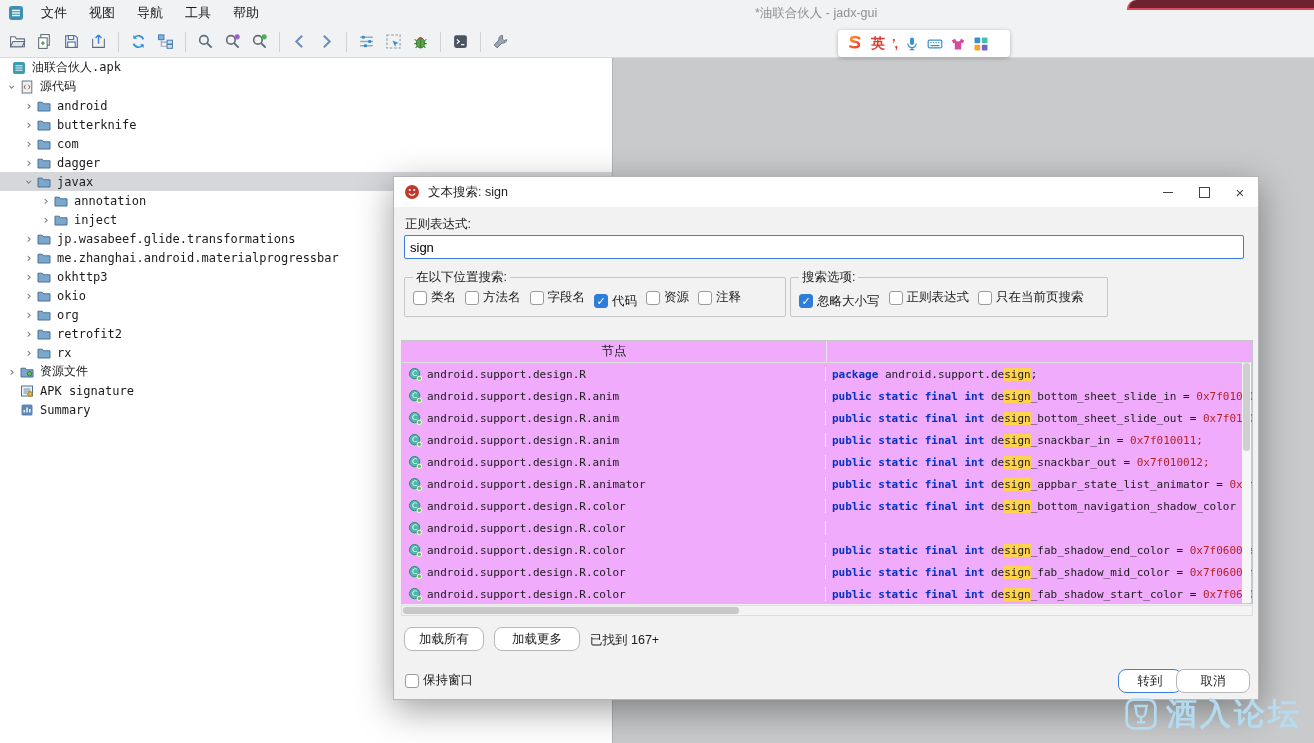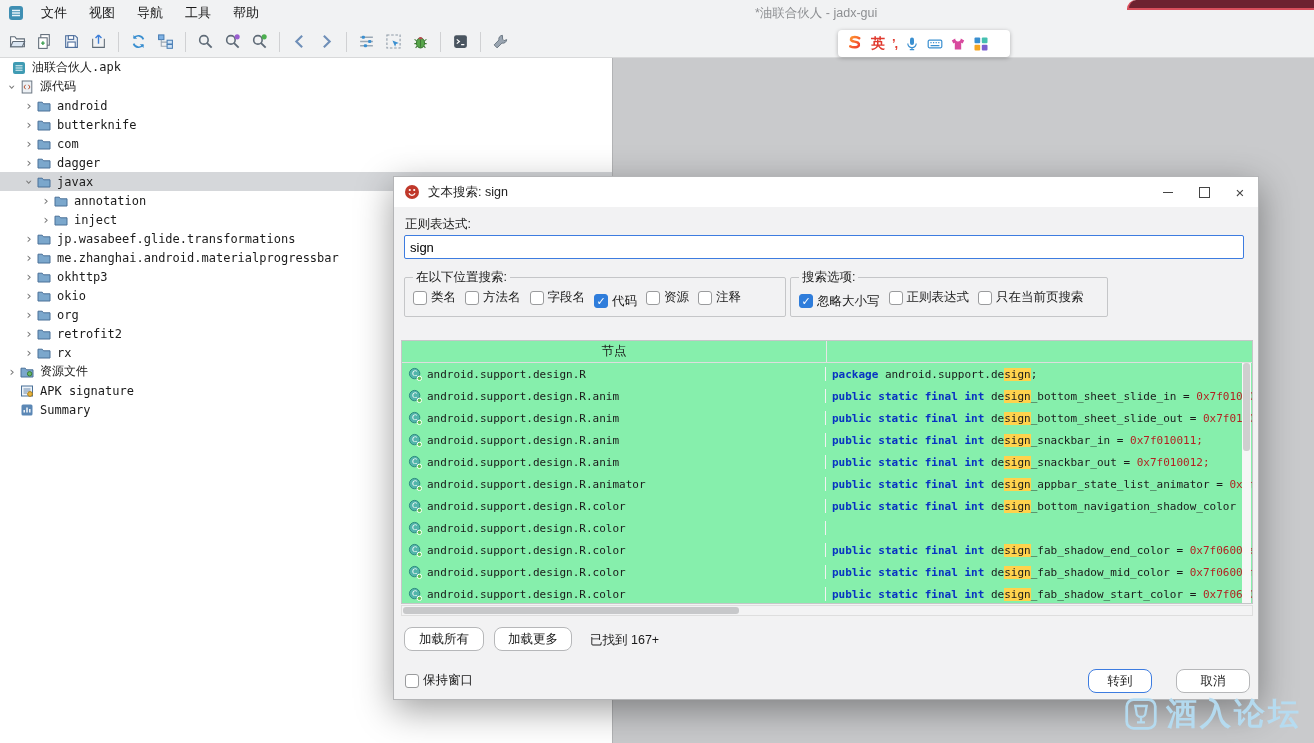--- a/index.html
+++ b/index.html
@@ -45,21 +45,21 @@
                 background:#fff;font-size:13px;padding:1px 5px;outline:none;font-family:"Liberation Sans","DejaVu Sans",sans-serif;}
   fieldset{position:absolute;top:92px;border:1px solid #c5c6c8;border-radius:2px;margin:0;padding:3px 8px 6px 8px;background:transparent;}
   fieldset legend{font-size:12.5px;padding:0 3px;}
   .fs-in{left:10px;width:364px;}
   .fs-opt{left:396px;width:300px;}
   .cb{display:inline-flex;align-items:center;gap:4px;margin-right:9px;font-size:12.5px;white-space:nowrap;}
   .box{width:14px;height:14px;min-width:14px;border:1px solid #9a9b9d;border-radius:3px;background:#fff;box-sizing:border-box;
        display:inline-flex;align-items:center;justify-content:center;font-size:11px;color:#fff;}
   .box.on{background:#2f7ddb;border-color:#2f7ddb;}
 
-  .results{position:absolute;left:7px;top:163px;width:852px;height:264px;background:#86efac;border:1px solid #c5c6c8;box-sizing:border-box;overflow:hidden;}
+  .results{position:absolute;left:7px;top:163px;width:852px;height:264px;background:#f0abfc;border:1px solid #c5c6c8;box-sizing:border-box;overflow:hidden;}
   .res-header{height:21px;display:flex;border-bottom:1px solid #dedede;font-size:12.5px;}
   .res-h1{width:424px;min-width:424px;display:flex;align-items:center;justify-content:center;border-right:1px solid #e6e6e6;}
   .res-h2{flex:1;}
   .res-body{position:relative;}
   .rrow{height:22px;display:flex;align-items:center;font-family:"DejaVu Sans Mono","Liberation Mono",monospace;font-size:11px;}
   .ncell{width:424px;min-width:424px;display:flex;align-items:center;gap:5px;padding-left:6px;box-sizing:border-box;
          overflow:hidden;border-right:1px solid #f2f2f2;white-space:nowrap;}
   .cicon{width:14px;min-width:14px;height:14px;}
   .cicon svg{width:14px;height:14px;}
   .ccell{flex:1;padding-left:6px;white-space:pre;overflow:hidden;}
@@ -67,24 +67,24 @@
   .hl{background:#ffd34d;}
   .num{color:#b22222;}
   .vscroll{position:absolute;right:1px;top:22px;width:9px;height:240px;background:#f6f6f6;}
   .vthumb{position:absolute;top:0;left:1px;width:7px;height:88px;background:#cfcfcf;border-radius:3px;}
   .hscroll{position:absolute;left:7px;top:428px;width:852px;height:11px;background:#f3f3f4;border:1px solid #dedede;box-sizing:border-box;}
   .hthumb{position:absolute;left:1px;top:1px;width:336px;height:7px;background:#c7c8ca;border-radius:3px;}
 
   .btn{position:absolute;height:24px;background:#fff;border:1px solid #b6b7b9;border-radius:8px;
        display:flex;align-items:center;justify-content:center;font-size:12.5px;box-sizing:border-box;}
   .btn-load-all{left:10px;top:450px;width:80px;}
-  .btn-load-more{left:100px;top:450px;width:78px;}
+  .btn-load-more{left:100px;top:450px;width:86px;}
   .found-text{position:absolute;left:196px;top:455px;font-size:12.5px;}
   .keep-window{position:absolute;left:11px;top:495px;}
-  .btn-goto{left:694px;top:492px;width:64px;border:1.5px solid #3d7ce0;}
+  .btn-goto{left:724px;top:492px;width:64px;border:1.5px solid #3d7ce0;}
   .btn-cancel{left:782px;top:492px;width:74px;}
 
   
   .ime-bar{position:absolute;left:838px;top:30px;width:172px;height:27px;background:#fff;border-radius:4px;
            box-shadow:0 1px 4px rgba(0,0,0,.28);display:flex;align-items:center;padding:0 7px;gap:7px;box-sizing:border-box;}
   .ime-logo{width:19px;height:19px;}
   .ime-lang{color:#e03a2f;font-weight:bold;font-size:14px;}
   .ime-punct{color:#e03a2f;font-weight:bold;font-size:13px;letter-spacing:-1px;}
   .ime-ic{width:16px;height:16px;display:inline-flex;}
   .ime-ic svg{width:16px;height:16px;}

